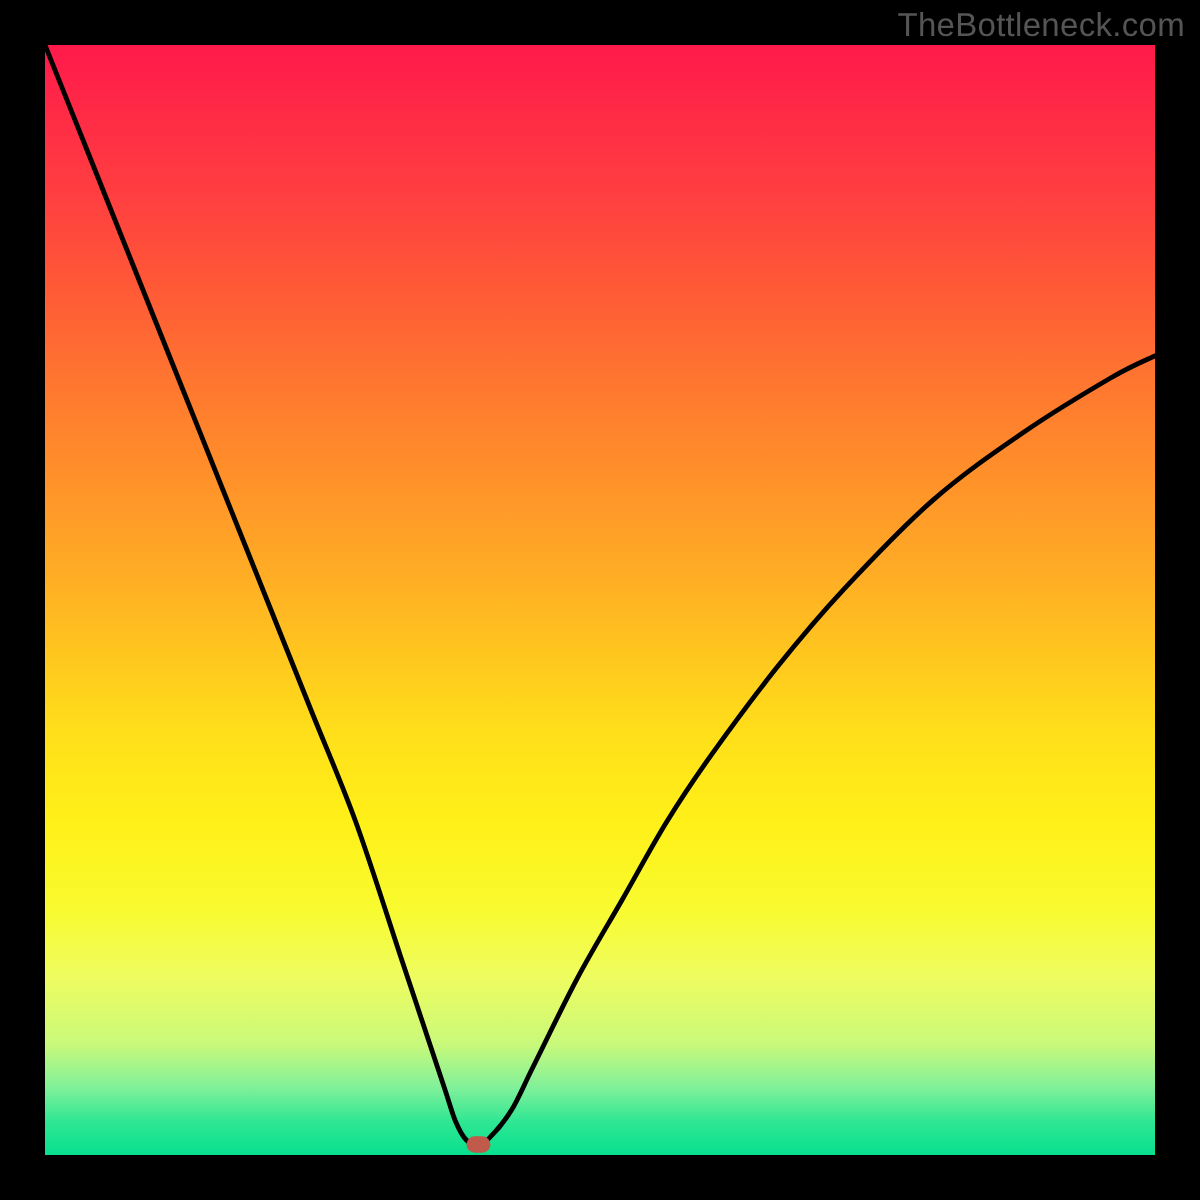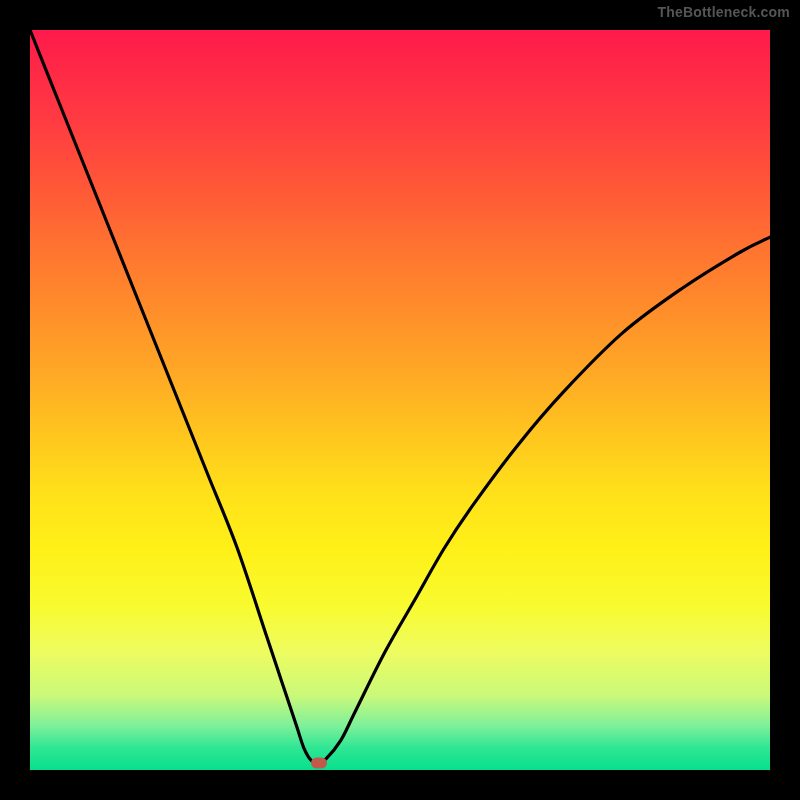--- a/index.html
+++ b/index.html
@@ -15,22 +15,22 @@
     position: relative;
     width: 800px;
     height: 800px;
     background: #000;
   }
   .watermark {
     position: absolute;
     top: 4px;
     right: 10px;
     color: #555;
-    font-size: 14px;
-    font-weight: 700;
+    font-size: 22px;
+    font-weight: 400;
     letter-spacing: 0.2px;
     z-index: 10;
     user-select: none;
     text-align: right;
   }
   .plot-area {
     position: absolute;
     left: 30px;
     top: 30px;
     width: 740px;

